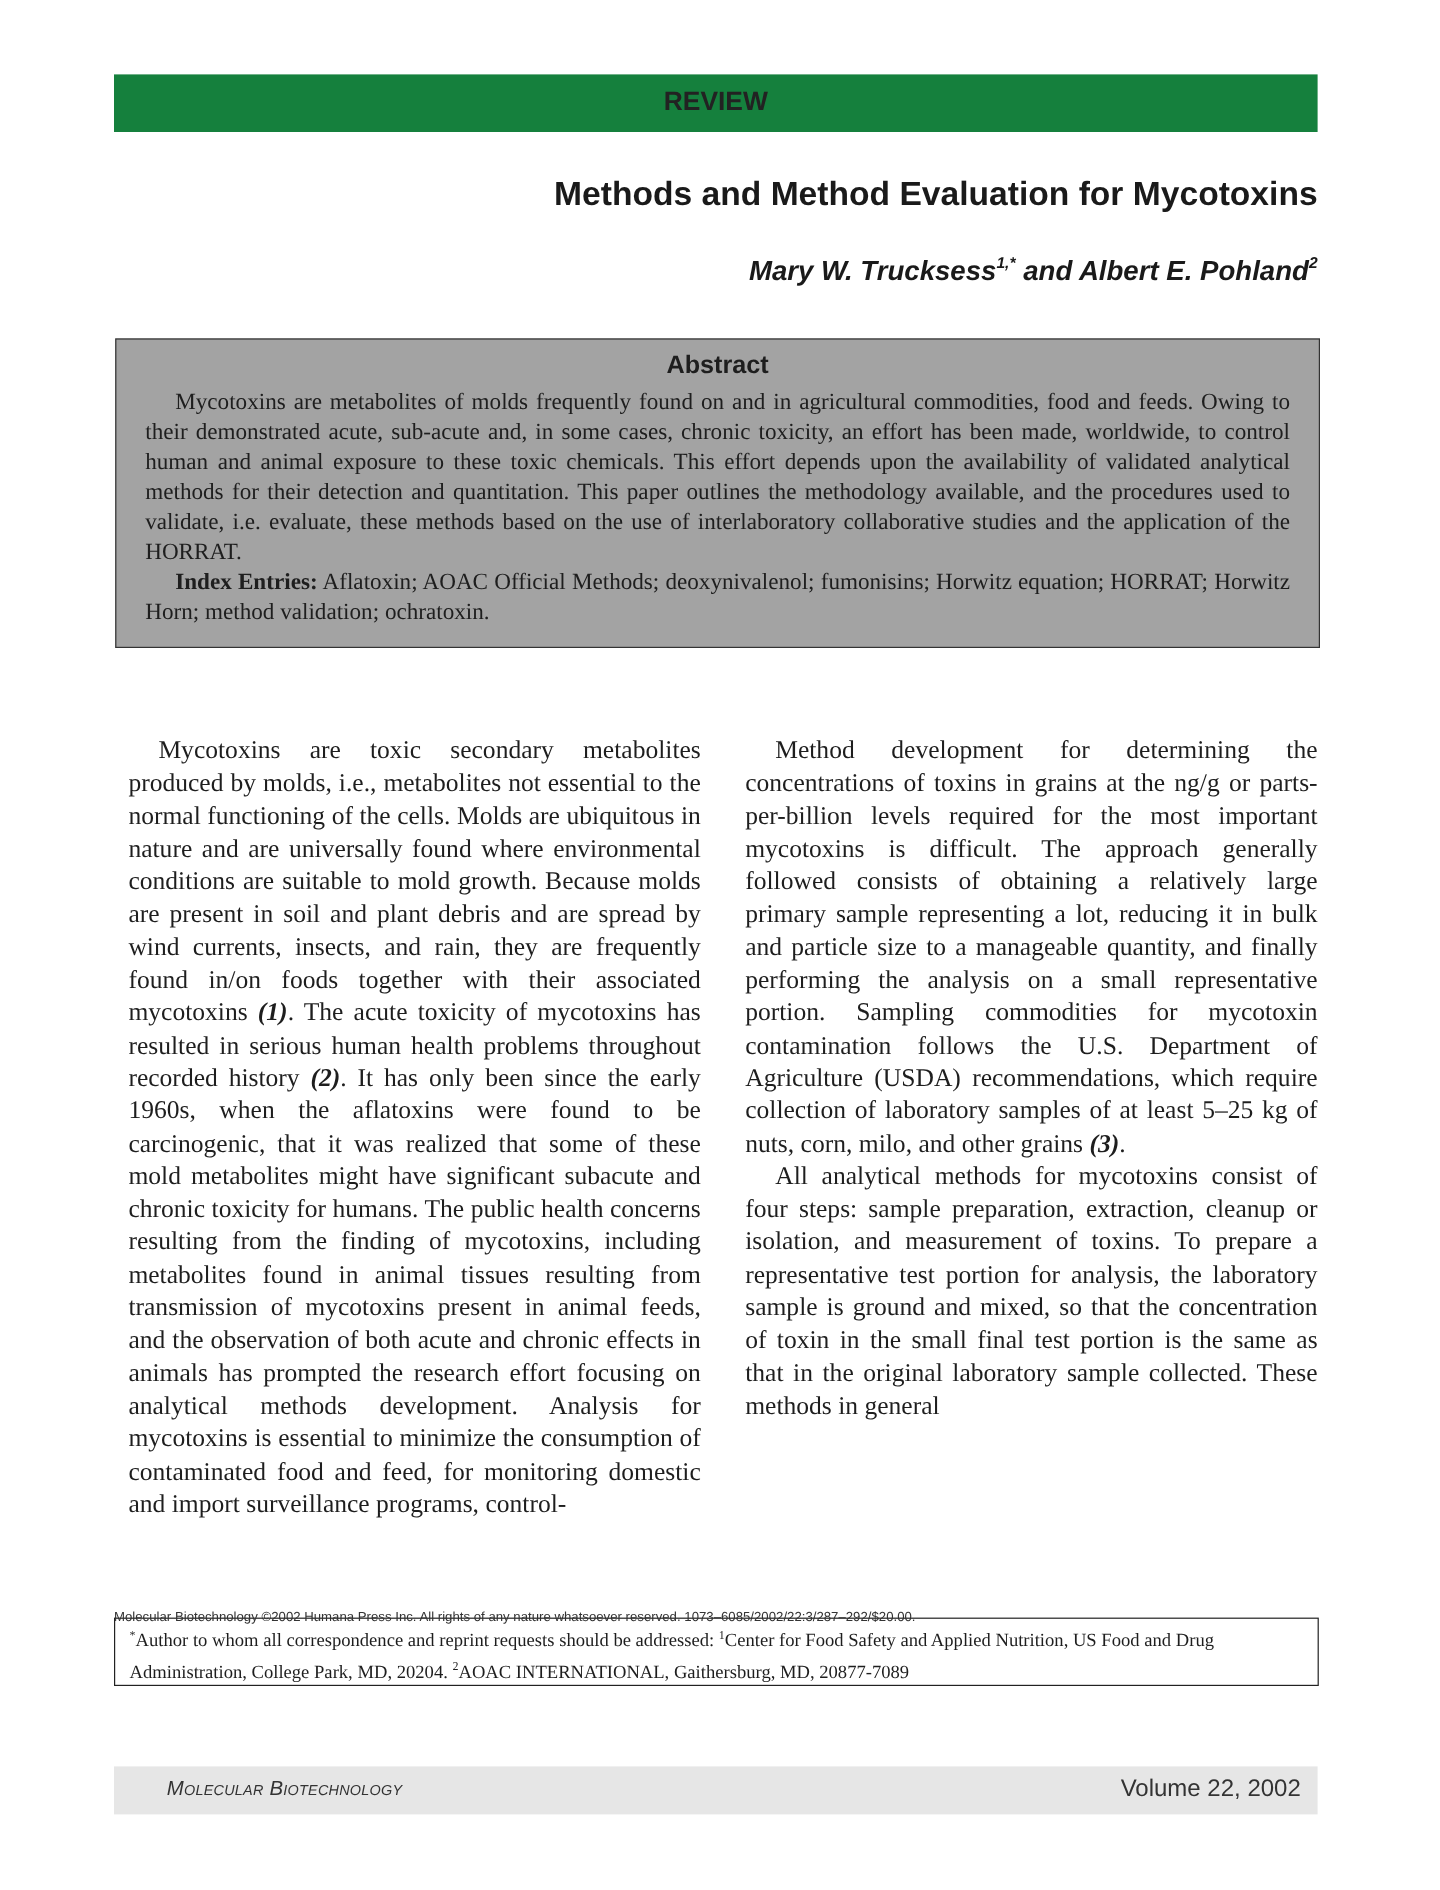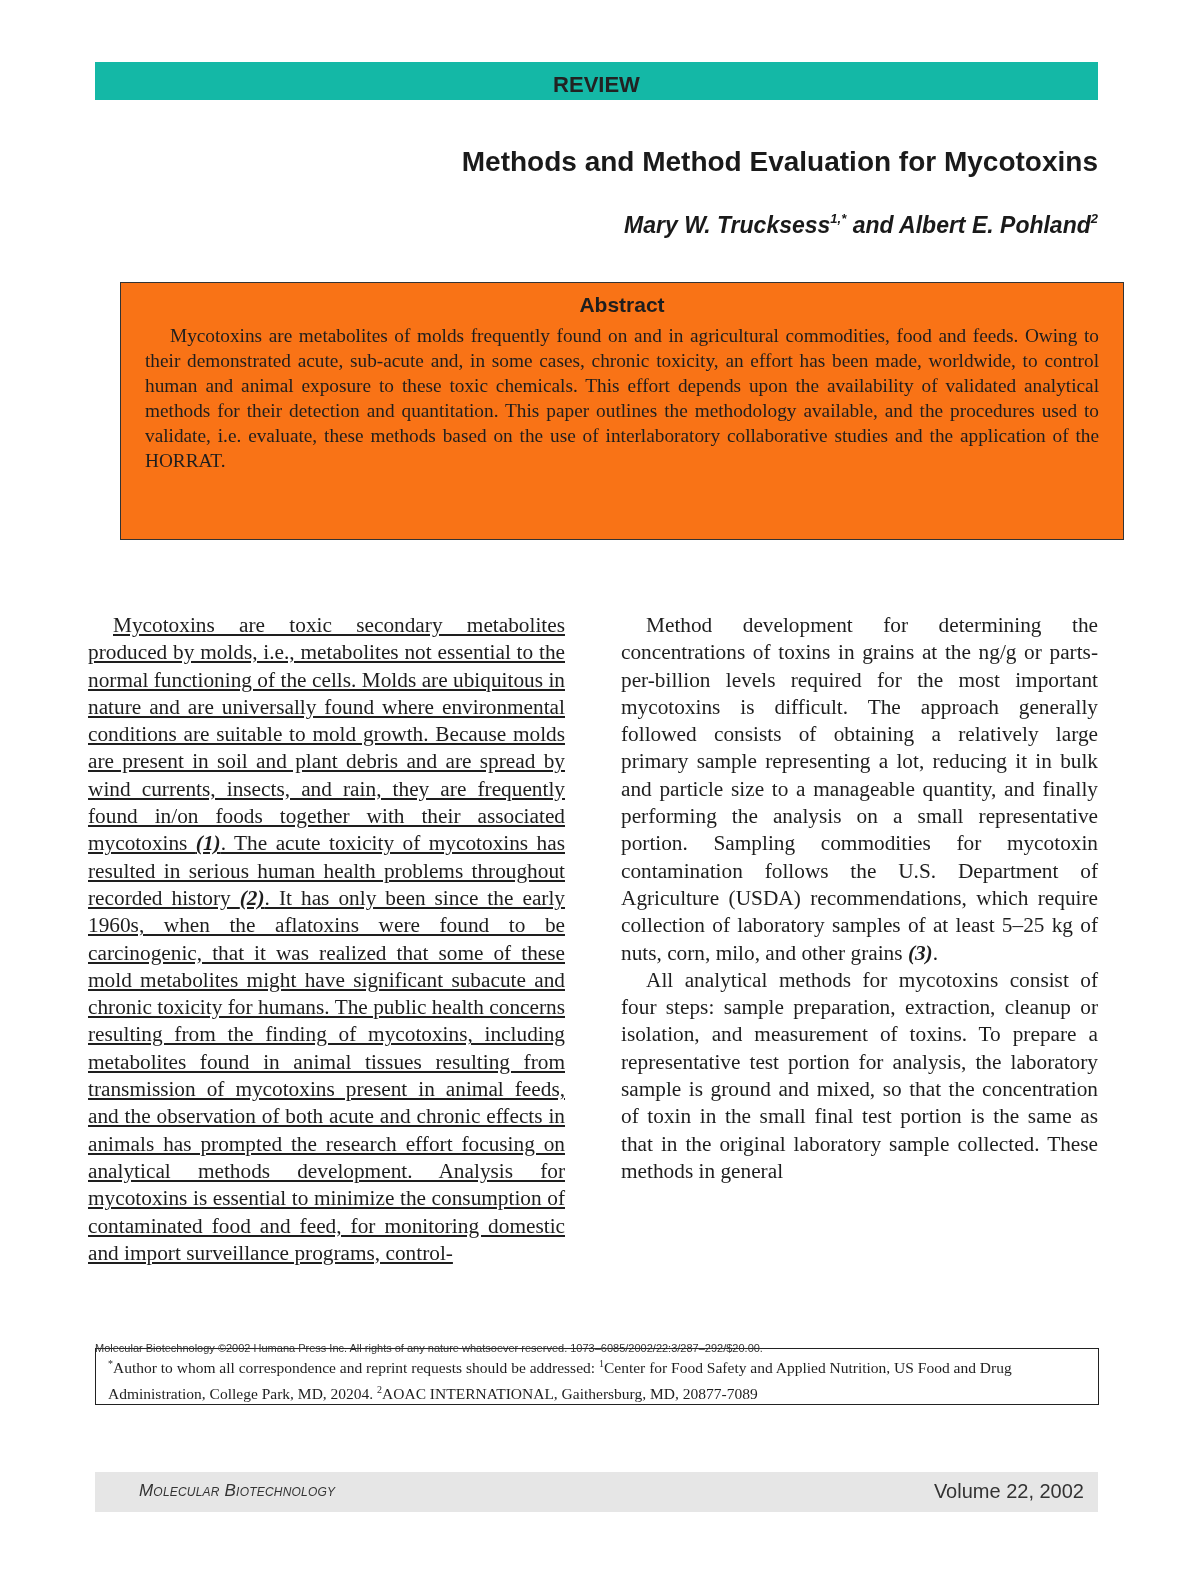--- a/index.html
+++ b/index.html
@@ -1,52 +1,52 @@
 <!DOCTYPE html>
 <html><head>
 <meta charset="utf-8">
 <style>
   html, body { margin: 0; padding: 0; background: #ffffff; }
   body { width: 1200px; height: 1575px; position: relative; overflow: hidden; color: #1e1e1e; }
   .page { position: absolute; left: 0; top: 0; width: 1200px; height: 1575px; }
 
   .review-bar {
-    position: absolute; left: 95px; top: 62px; width: 1003px; height: 38px;
-    background: #14b8a6; text-align: center;
+    position: absolute; left: 95px; top: 62px; width: 1003px; height: 48px;
+    background: #15803d; text-align: center;
     font-family: "Liberation Sans", sans-serif; font-weight: bold; font-size: 22px; line-height: 46px;
     color: #222;
   }
   .title {
     position: absolute; left: 95px; top: 142px; width: 1003px; text-align: right;
     font-family: "Liberation Sans", sans-serif; font-weight: bold; font-size: 28px; line-height: 40px; color: #1a1a1a;
   }
   .authors {
     position: absolute; left: 95px; top: 200px; width: 1003px; text-align: right;
     font-family: "Liberation Sans", sans-serif; font-weight: bold; font-style: italic; font-size: 23px; line-height: 38px; color: #1a1a1a;
   }
   .authors sup { font-size: 13px; vertical-align: 10px; }
 
   .abstract-box {
     position: absolute; left: 96px; top: 282px; width: 1004px; height: 258px;
-    box-sizing: border-box; border: 1.5px solid #333; background: #f97316;
+    box-sizing: border-box; border: 1.5px solid #333; background: #a3a3a3;
     padding: 8px 24px 0 24px;
-    font-family: "Liberation Serif", serif; font-size: 19.3px; line-height: 25px; color: #1e1e1e; margin-left: 24px;
+    font-family: "Liberation Serif", serif; font-size: 19.3px; line-height: 25px; color: #1e1e1e;
   }
   .abstract-heading {
     text-align: center; font-family: "Liberation Sans", sans-serif; font-weight: bold;
     font-size: 21px; line-height: 28px; margin-bottom: 4px;
   }
   .abstract-box p { margin: 0; text-indent: 25px; text-align: justify; text-align-last: left; }
   .b { font-weight: bold; }
 
   .col {
     position: absolute; top: 612px; width: 477px;
     font-family: "Liberation Serif", serif; font-size: 21.3px; line-height: 27.3px; color: #1e1e1e;
   }
-  .col-left { left: 88px; text-decoration: underline; }
+  .col-left { left: 107px; }
   .col-right { left: 621px; }
   .col p { margin: 0; text-align: justify; text-indent: 25px; }
   .col p.noindent { text-indent: 0; }
   .ref { font-style: italic; font-weight: bold; }
 
   .footnote-box {
     position: absolute; left: 95px; top: 1348px; width: 1004px; height: 57px;
     box-sizing: border-box; border: 1.5px solid #222;
     padding: 4px 28px 0 12px;
     font-family: "Liberation Serif", serif; font-size: 15.5px; line-height: 22px; color: #1e1e1e;
@@ -84,20 +84,21 @@
 
   <div class="authors">
     <span>Mary W. Trucksess</span><sup>1,*</sup>
     <span>and</span>
     <span>Albert E. Pohland</span><sup>2</sup>
   </div>
 
   <div class="abstract-box">
     <div class="abstract-heading">Abstract</div>
     <p>Mycotoxins are metabolites of molds frequently found on and in agricultural commodities, food and feeds. Owing to their demonstrated acute, sub-acute and, in some cases, chronic toxicity, an effort has been made, worldwide, to control human and animal exposure to these toxic chemicals. This effort depends upon the availability of validated analytical methods for their detection and quantitation. This paper outlines the methodology available, and the procedures used to validate, i.e. evaluate, these methods based on the use of interlaboratory collaborative studies and the application of the HORRAT.</p>
+    <p><span class="b">Index Entries:</span> <span>Aflatoxin; AOAC Official Methods; deoxynivalenol; fumonisins; Horwitz equation; HORRAT; Horwitz Horn; method validation; ochratoxin.</span></p>
   </div>
 
   <div class="col col-left">
     <p><span>Mycotoxins are toxic secondary metabolites produced by molds, i.e., metabolites not essential to the normal functioning of the cells. Molds are ubiquitous in nature and are universally found where environmental conditions are suitable to mold growth. Because molds are present in soil and plant debris and are spread by wind currents, insects, and rain, they are frequently found in/on foods together with their associated mycotoxins </span><span class="ref">(1)</span><span>. The acute toxicity of mycotoxins has resulted in serious human health problems throughout recorded history </span><span class="ref">(2)</span><span>. It has only been since the early 1960s, when the aflatoxins were found to be carcinogenic, that it was realized that some of these mold metabolites might have significant subacute and chronic toxicity for humans. The public health concerns resulting from the finding of mycotoxins, including metabolites found in animal tissues resulting from transmission of mycotoxins present in animal feeds, and the observation of both acute and chronic effects in animals has prompted the research effort focusing on analytical methods development. Analysis for mycotoxins is essential to minimize the consumption of contaminated food and feed, for monitoring domestic and import surveillance programs, control-</span></p>
   </div>
 
   <div class="col col-right">
     <p><span>Method development for determining the concentrations of toxins in grains at the ng/g or parts-per-billion levels required for the most important mycotoxins is difficult. The approach generally followed consists of obtaining a relatively large primary sample representing a lot, reducing it in bulk and particle size to a manageable quantity, and finally performing the analysis on a small representative portion. Sampling commodities for mycotoxin contamination follows the U.S. Department of Agriculture (USDA) recommendations, which require collection of laboratory samples of at least 5–25 kg of nuts, corn, milo, and other grains </span><span class="ref">(3)</span><span>.</span></p>
     <p>All analytical methods for mycotoxins consist of four steps: sample preparation, extraction, cleanup or isolation, and measurement of toxins. To prepare a representative test portion for analysis, the laboratory sample is ground and mixed, so that the concentration of toxin in the small final test portion is the same as that in the original laboratory sample collected. These methods in general</p>
   </div>

